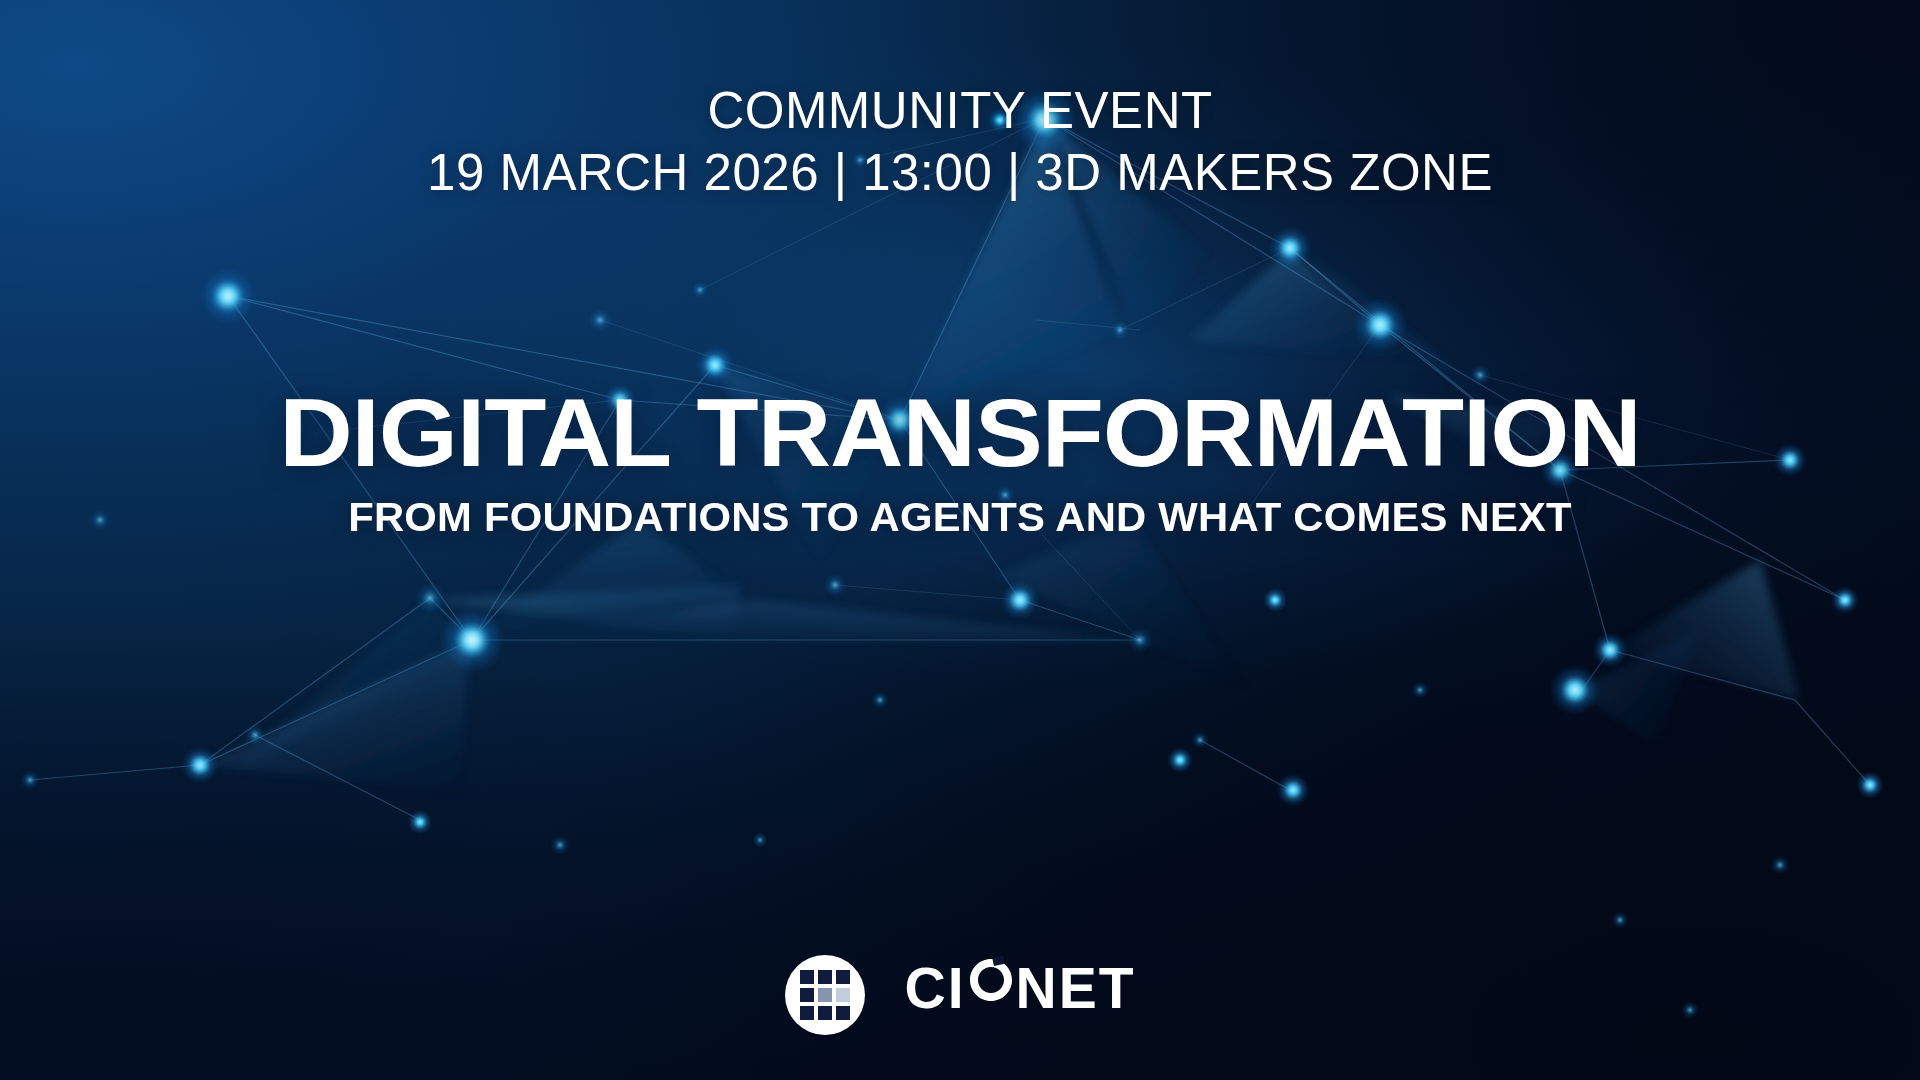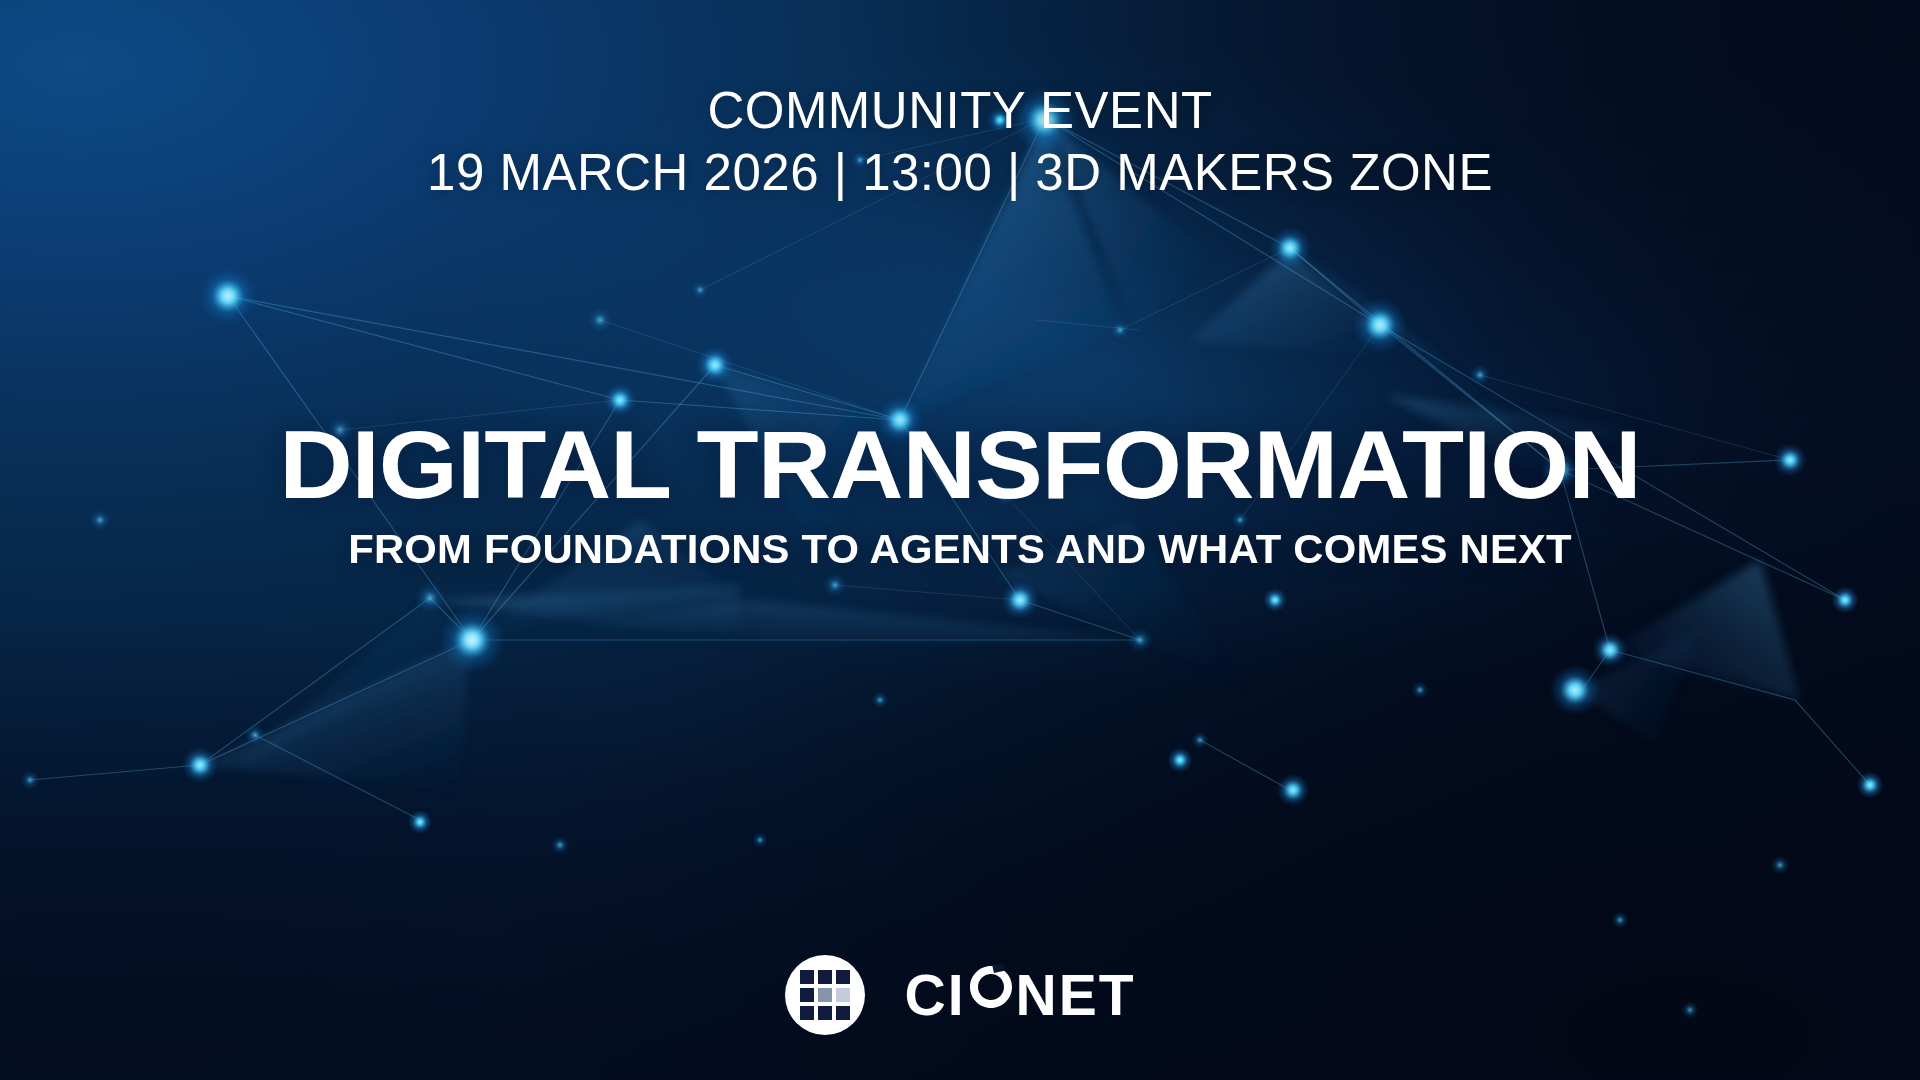--- a/index.html
+++ b/index.html
@@ -83,21 +83,21 @@
     font-weight: 400;
     font-size: 51px;
     line-height: 62px;
     letter-spacing: 0.5px;
     white-space: nowrap;
     text-shadow: 0 1px 14px rgba(0,0,0,0.35);
   }
 
   .headline-block {
     position: absolute;
-    top: 416px;
+    top: 384px;
     left: 0;
     right: 0;
     text-align: center;
   }
   .headline {
     color: #ffffff;
     font-family: "Liberation Sans Narrow", "Liberation Sans", sans-serif;
     font-weight: 700;
     font-size: 96px;
     line-height: 98px;
@@ -121,21 +121,21 @@
     text-shadow: 0 2px 18px rgba(0,12,36,0.45);
   }
 
   
   .logo-block {
     position: absolute;
     left: 0;
     right: 0;
     top: 955px;
     display: flex;
-    align-items: center;
+    align-items: flex-start;
     justify-content: center;
     gap: 40px;
   }
   .logo-mark {
     position: relative;
     width: 80px;
     height: 80px;
     border-radius: 50%;
     background: #ffffff;
     display: flex;

